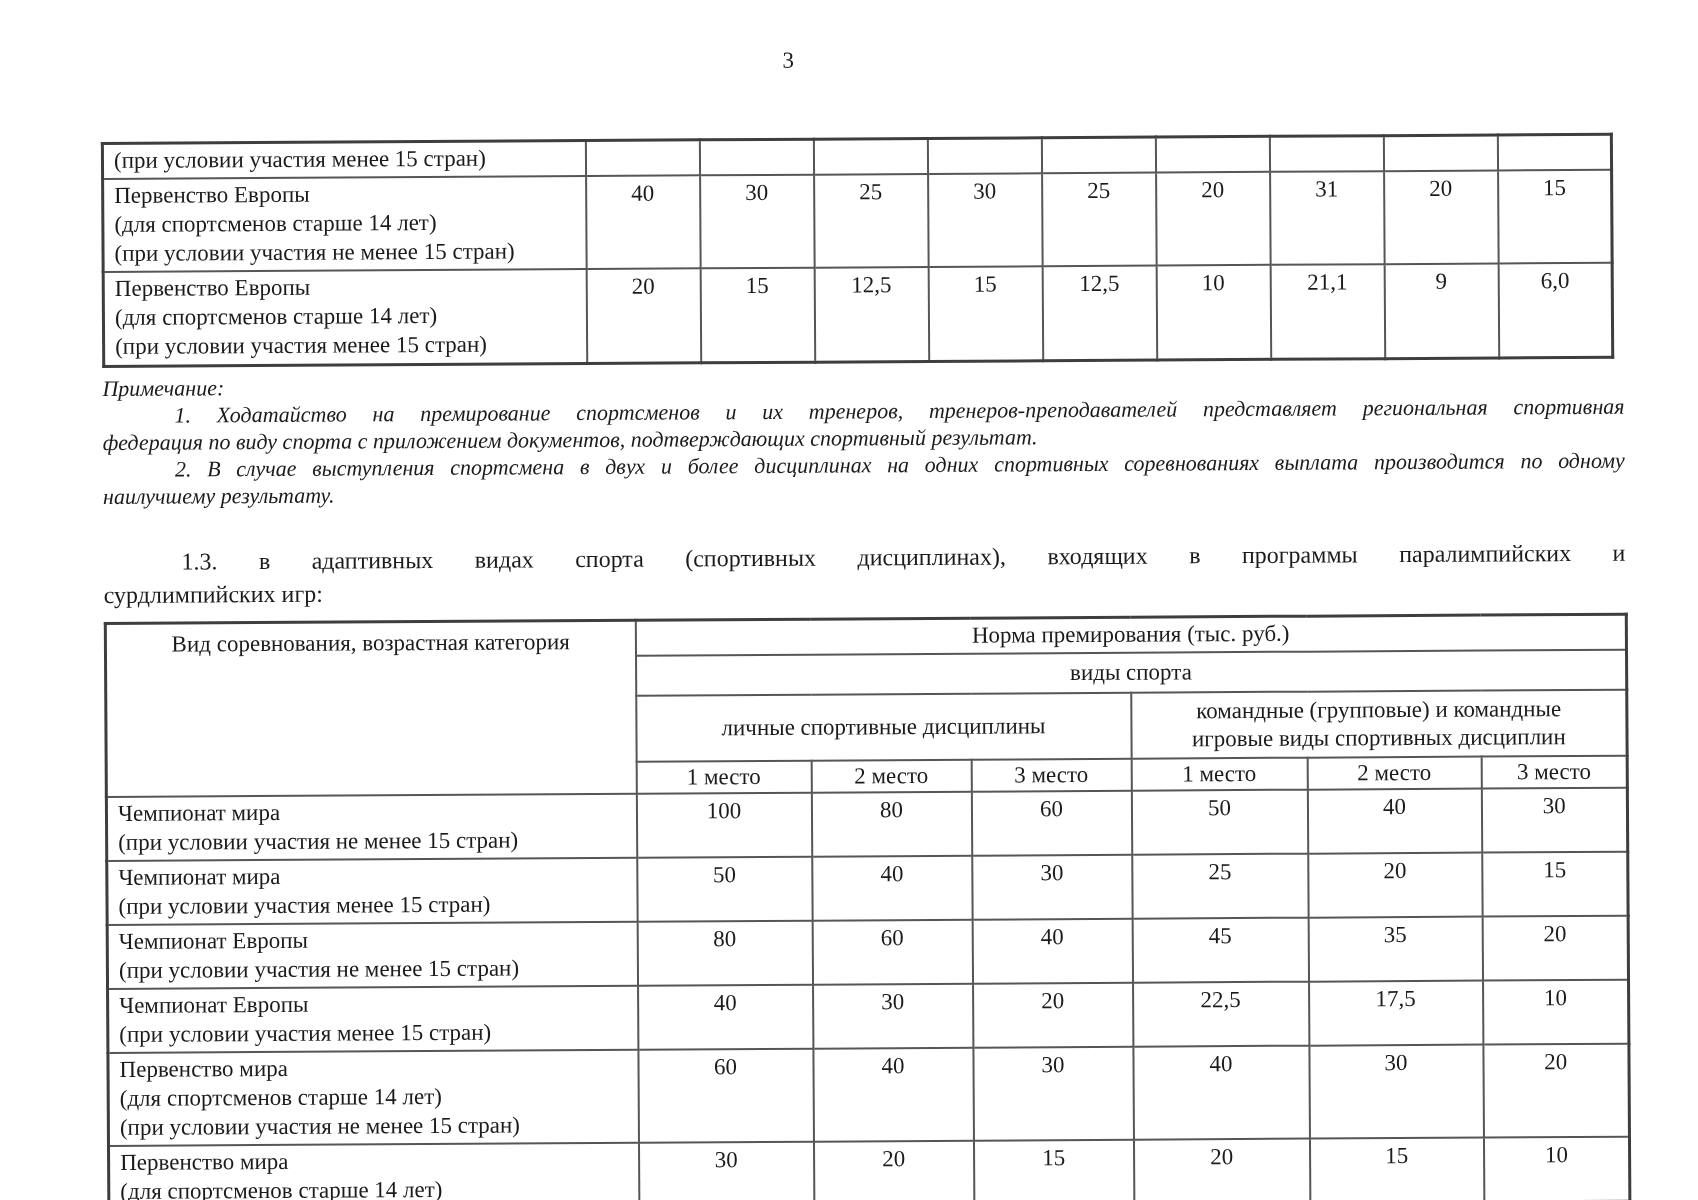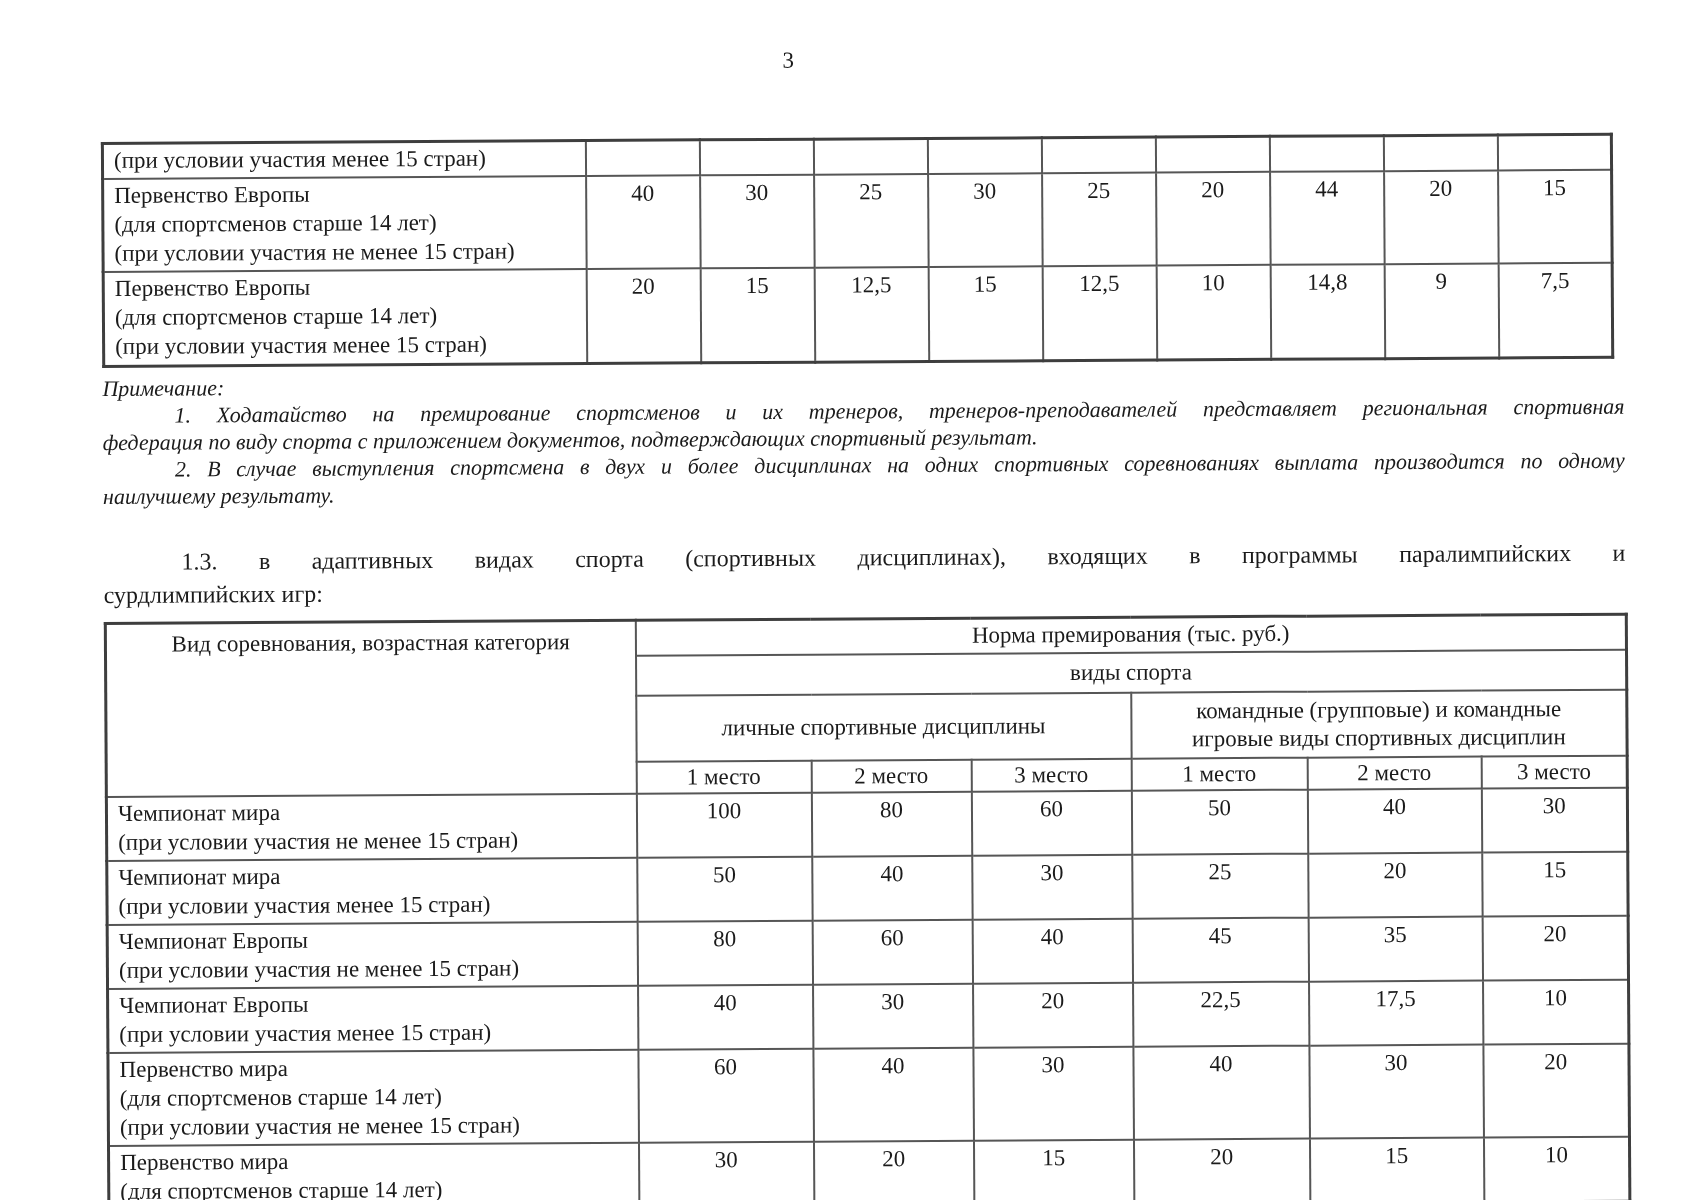--- a/index.html
+++ b/index.html
@@ -144,39 +144,39 @@
           <div>Первенство Европы</div>
           <div>(для спортсменов старше 14 лет)</div>
           <div>(при условии участия не менее 15 стран)</div>
         </td>
         <td class="num">40</td>
         <td class="num">30</td>
         <td class="num">25</td>
         <td class="num">30</td>
         <td class="num">25</td>
         <td class="num">20</td>
-        <td class="num">44</td>
+        <td class="num">31</td>
         <td class="num">20</td>
         <td class="num">15</td>
       </tr>
       <tr class="r3">
         <td class="lbl">
           <div>Первенство Европы</div>
           <div>(для спортсменов старше 14 лет)</div>
           <div>(при условии участия менее 15 стран)</div>
         </td>
         <td class="num">20</td>
         <td class="num">15</td>
         <td class="num">12,5</td>
         <td class="num">15</td>
         <td class="num">12,5</td>
         <td class="num">10</td>
-        <td class="num">14,8</td>
+        <td class="num">21,1</td>
         <td class="num">9</td>
-        <td class="num">7,5</td>
+        <td class="num">6,0</td>
       </tr>
     </tbody>
   </table>
 
   <div class="notes-title">Примечание:</div>
   <p class="note">
     <span class="jline">1. Ходатайство на премирование спортсменов и их тренеров, тренеров-преподавателей представляет региональная спортивная</span>
     <span class="nline">федерация по виду спорта с приложением документов, подтверждающих спортивный результат.</span>
   </p>
   <p class="note">

